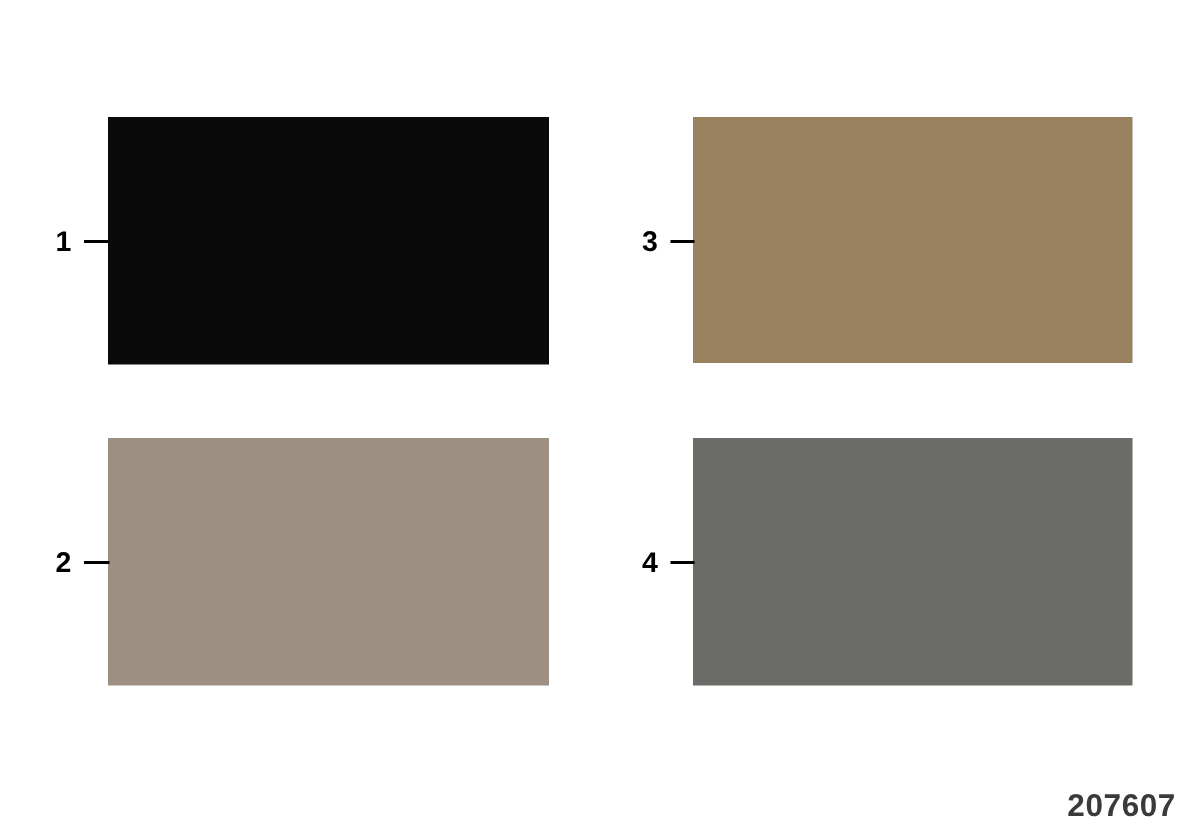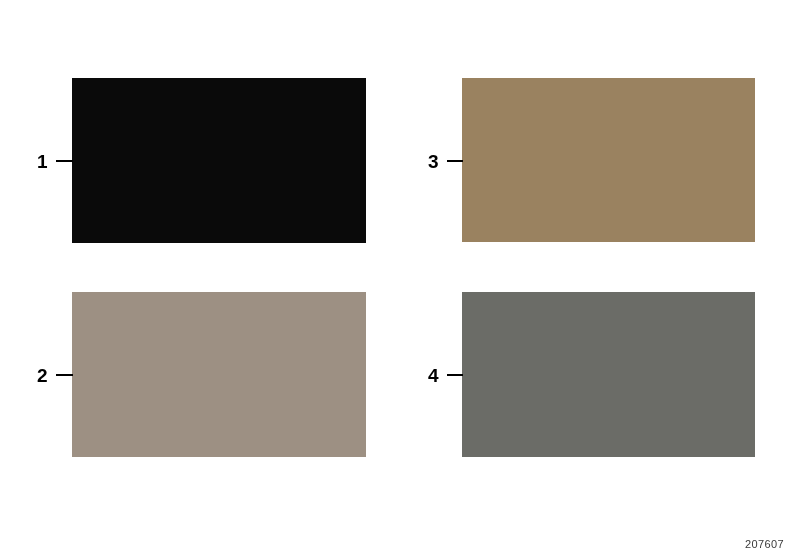--- a/index.html
+++ b/index.html
@@ -45,22 +45,22 @@
     height: 2px;
     background: #000000;
   }
 
   
   #part-number {
     position: absolute;
     right: 16px;
     bottom: 10px;
     font-family: "Liberation Sans", sans-serif;
-    font-size: 11px;
-    font-weight: normal;
+    font-size: 21px;
+    font-weight: bold;
     color: #3a3a3a;
     letter-spacing: 0.4px;
   }
 </style>
 </head>
 <body style="background: rgb(255, 255, 255);">
 
 <div id="sheet">
 
   <div class="swatch" id="swatch-1" style="left: 72px; top: 78px; width: 294px; height: 165px; background: rgb(10, 10, 10);"></div>

